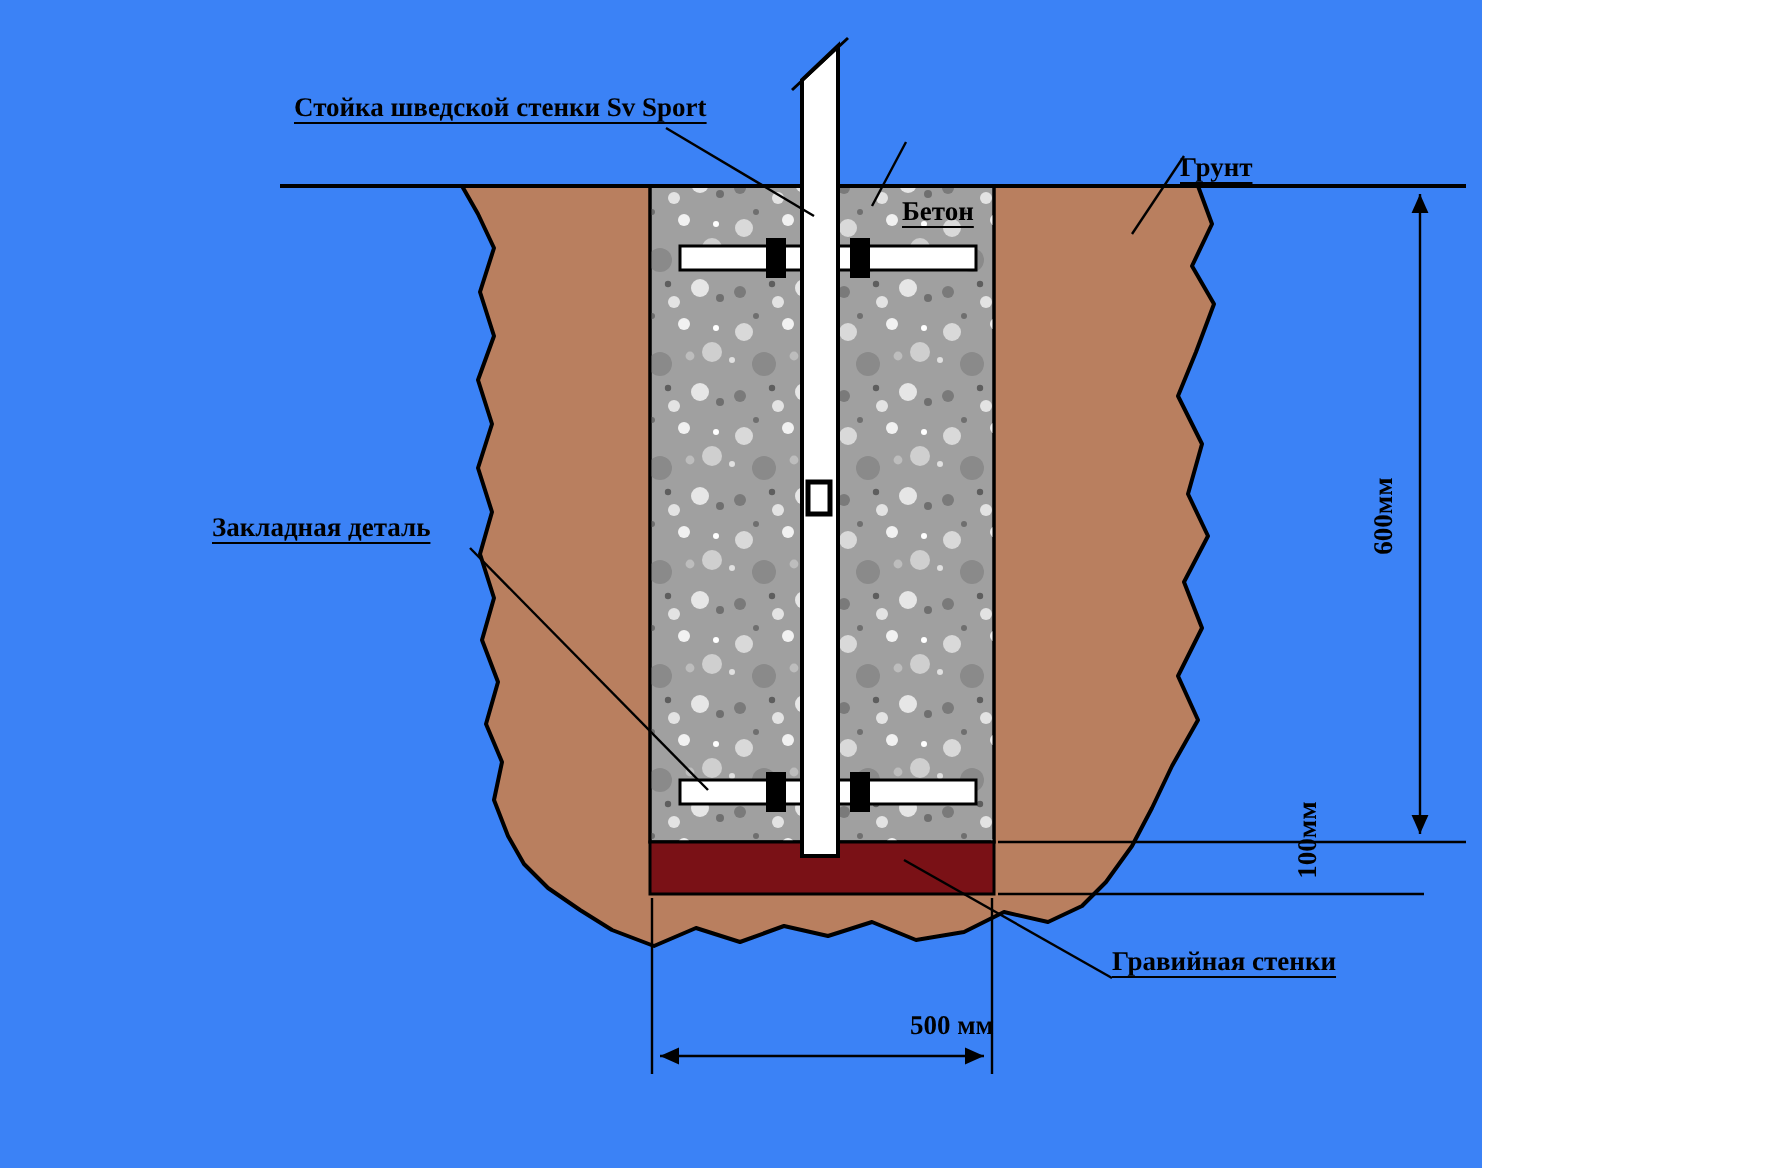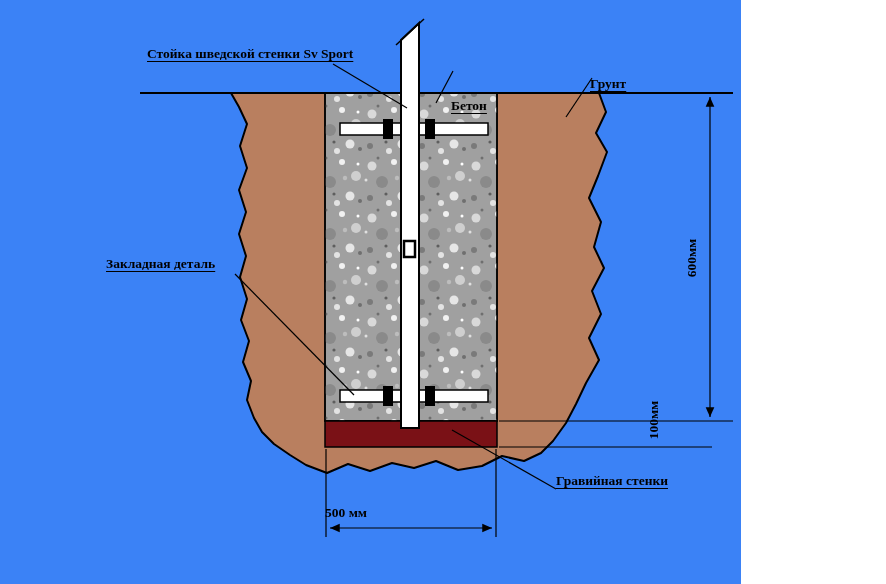--- a/index.html
+++ b/index.html
@@ -20,21 +20,21 @@
     white-space:nowrap;
   }
   .underlined{ text-decoration:underline; text-underline-offset:3px; }
   .rot{
     width:60px;height:18px;
     text-align:center;
     transform:rotate(-90deg);
   }
   .center-dim{
     width:172px;
-    text-align:left;
+    text-align:right;
   }
 </style>
 </head>
 <body>
 
 <div id="stage">
 
   <svg width="886" height="584" viewBox="0 0 886 584">
     <defs>
       <marker id="arrow" viewBox="0 0 10 10" refX="9" refY="5" markerWidth="9" markerHeight="9" orient="auto-start-reverse">

